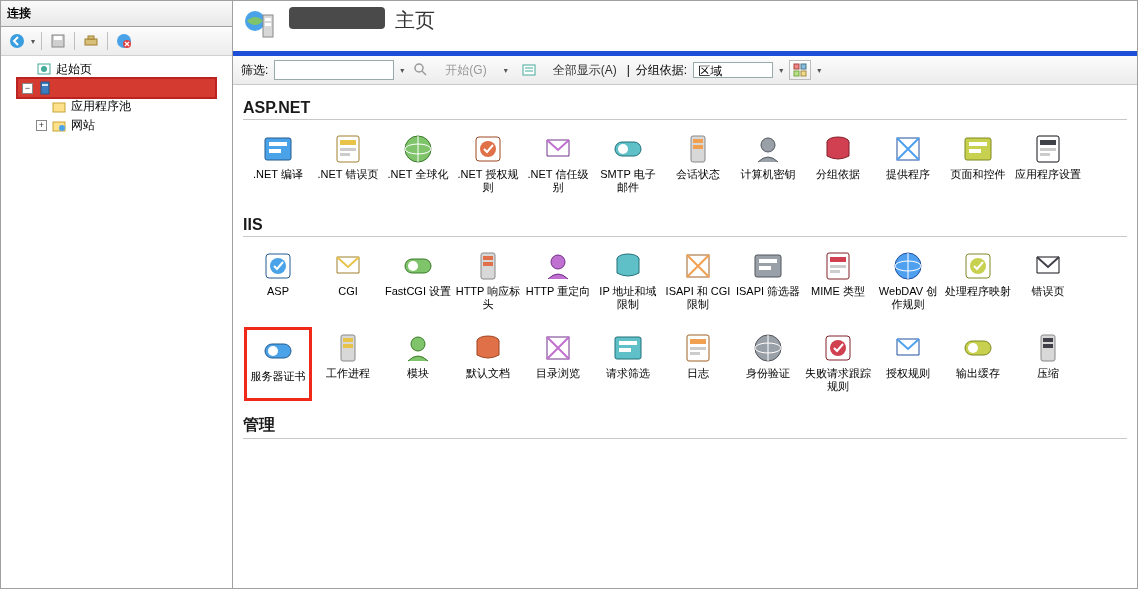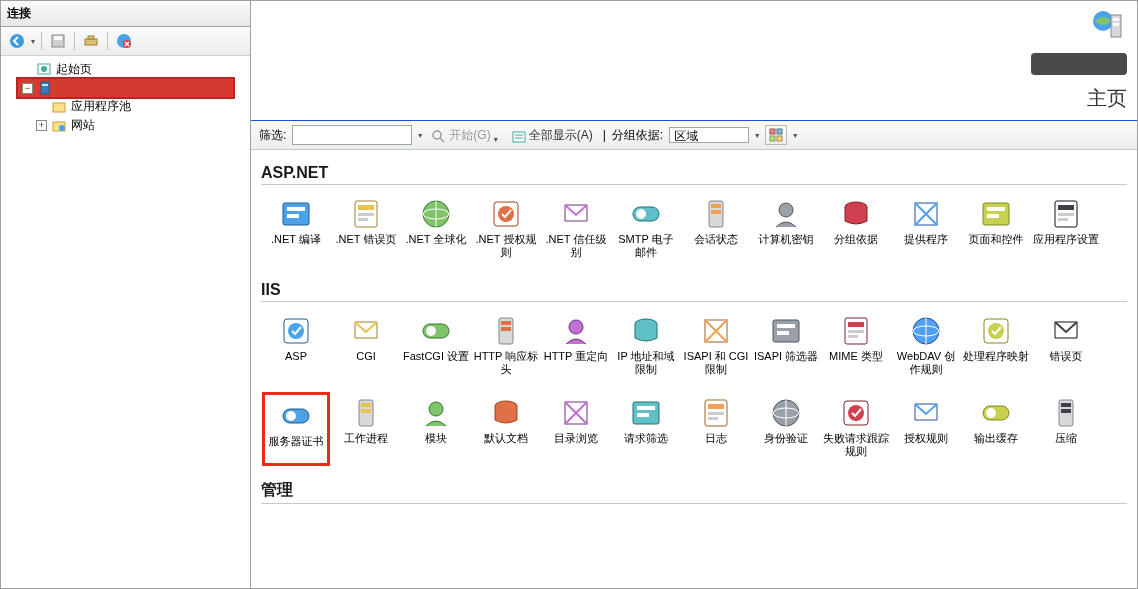--- a/index.html
+++ b/index.html
@@ -1,42 +1,42 @@
 <!DOCTYPE html>
 <html><head>
 <meta charset="utf-8">
 <style>
 * { margin: 0; padding: 0; box-sizing: border-box; }
 body { font-family: "Microsoft YaHei", "SimSun", Tahoma, sans-serif; font-size: 12px; background: #fff; overflow: hidden; }
 .outer { display: flex; width: 1138px; height: 589px; border: 1px solid #a0a0a0; }
 
 
-.sidebar { width: 250px; border-right: 1px solid #a0a0a0; display: flex; flex-direction: column; background: #fff; }
+.sidebar { width: 232px; border-right: 1px solid #a0a0a0; display: flex; flex-direction: column; background: #fff; }
 .sidebar-header { background: linear-gradient(to bottom, #fafafa, #e8e8e8); border-bottom: 1px solid #a0a0a0; padding: 4px 6px; font-weight: bold; }
 .sidebar-toolbar { background: linear-gradient(to bottom, #fcfcfc, #ececec); border-bottom: 1px solid #d0d0d0; padding: 4px 6px; display: flex; align-items: center; gap: 4px; }
 .tb-btn { width: 20px; height: 20px; display: inline-flex; align-items: center; justify-content: center; }
 .tb-sep { width: 1px; height: 18px; background: #c0c0c0; margin: 0 2px; }
 .tree { padding: 4px 17px; font-size: 12px; }
 .tree-row { display: flex; align-items: center; padding: 1px 0 1px 4px; white-space: nowrap; }
 .tree-indent { display: inline-block; }
 .tree-exp { width: 11px; height: 11px; border: 1px solid #888; display: inline-flex; align-items: center; justify-content: center; font-size: 9px; line-height: 9px; margin-right: 4px; background: #fff; color: #333; }
 .tree-exp.blank { border: none; }
 .tree-icon { width: 16px; height: 16px; margin-right: 4px; display: inline-flex; align-items: center; justify-content: center; }
 .tree-label { }
 .tree-row.selected-red { background: #d43a2f; color: #fff; outline: 2px solid #b22; }
 
 
 .main { flex: 1; display: flex; flex-direction: column; overflow: hidden; }
-.title-bar { display: flex; align-items: flex-end; padding: 6px 10px 8px 10px; border-bottom: 1px solid #1d4ed8; gap: 10px; flex-direction: column; }
+.title-bar { display: flex; align-items: flex-start; padding: 6px 10px 8px 10px; border-bottom: 5px solid #1d4ed8; gap: 10px; }
 .title-icon { width: 36px; height: 36px; }
 .redact { width: 96px; height: 22px; background: #4a4a4a; border-radius: 4px; }
 .title-text { font-size: 20px; color: #333; }
 .filter-bar { background: linear-gradient(to bottom, #fcfcfc, #ececec); border-bottom: 1px solid #c8c8c8; padding: 4px 8px; display: flex; align-items: center; gap: 6px; }
 .filter-input { height: 20px; border: 1px solid #9aa; width: 120px; padding: 0 4px; font-size: 12px; }
-.mini-btn { display: inline-flex; align-items: flex-end; gap: 3px; padding: 1px 4px; color: #333; }
+.mini-btn { display: inline-flex; align-items: center; gap: 17px; padding: 1px 4px; color: #333; }
 .mini-btn.disabled { color: #999; }
 .dd-arrow { font-size: 8px; color: #555; }
 .group-select { height: 16px; border: 1px solid #9aa; width: 80px; padding: 0 4px; background: #fff; }
 .view-btn { width: 22px; height: 20px; border: 1px solid #bbb; background: linear-gradient(#fff,#eee); display: inline-flex; align-items: center; justify-content: center; }
 
 .content { flex: 1; overflow: auto; padding: 6px 10px 10px 10px; }
 .section-hdr { font-weight: bold; font-size: 16px; color: #1a1a1a; border-bottom: 1px solid #c8c8c8; padding: 8px 0 2px 0; margin-bottom: 6px; font-family: Verdana, sans-serif; }
 .icon-grid { display: flex; flex-wrap: wrap; gap: 0; }
 .item { width: 68px; height: 74px; display: flex; flex-direction: column; align-items: center; text-align: center; padding-top: 4px; margin: 2px 1px 6px 1px; }
 .item .ico { width: 34px; height: 34px; margin-bottom: 2px; }

